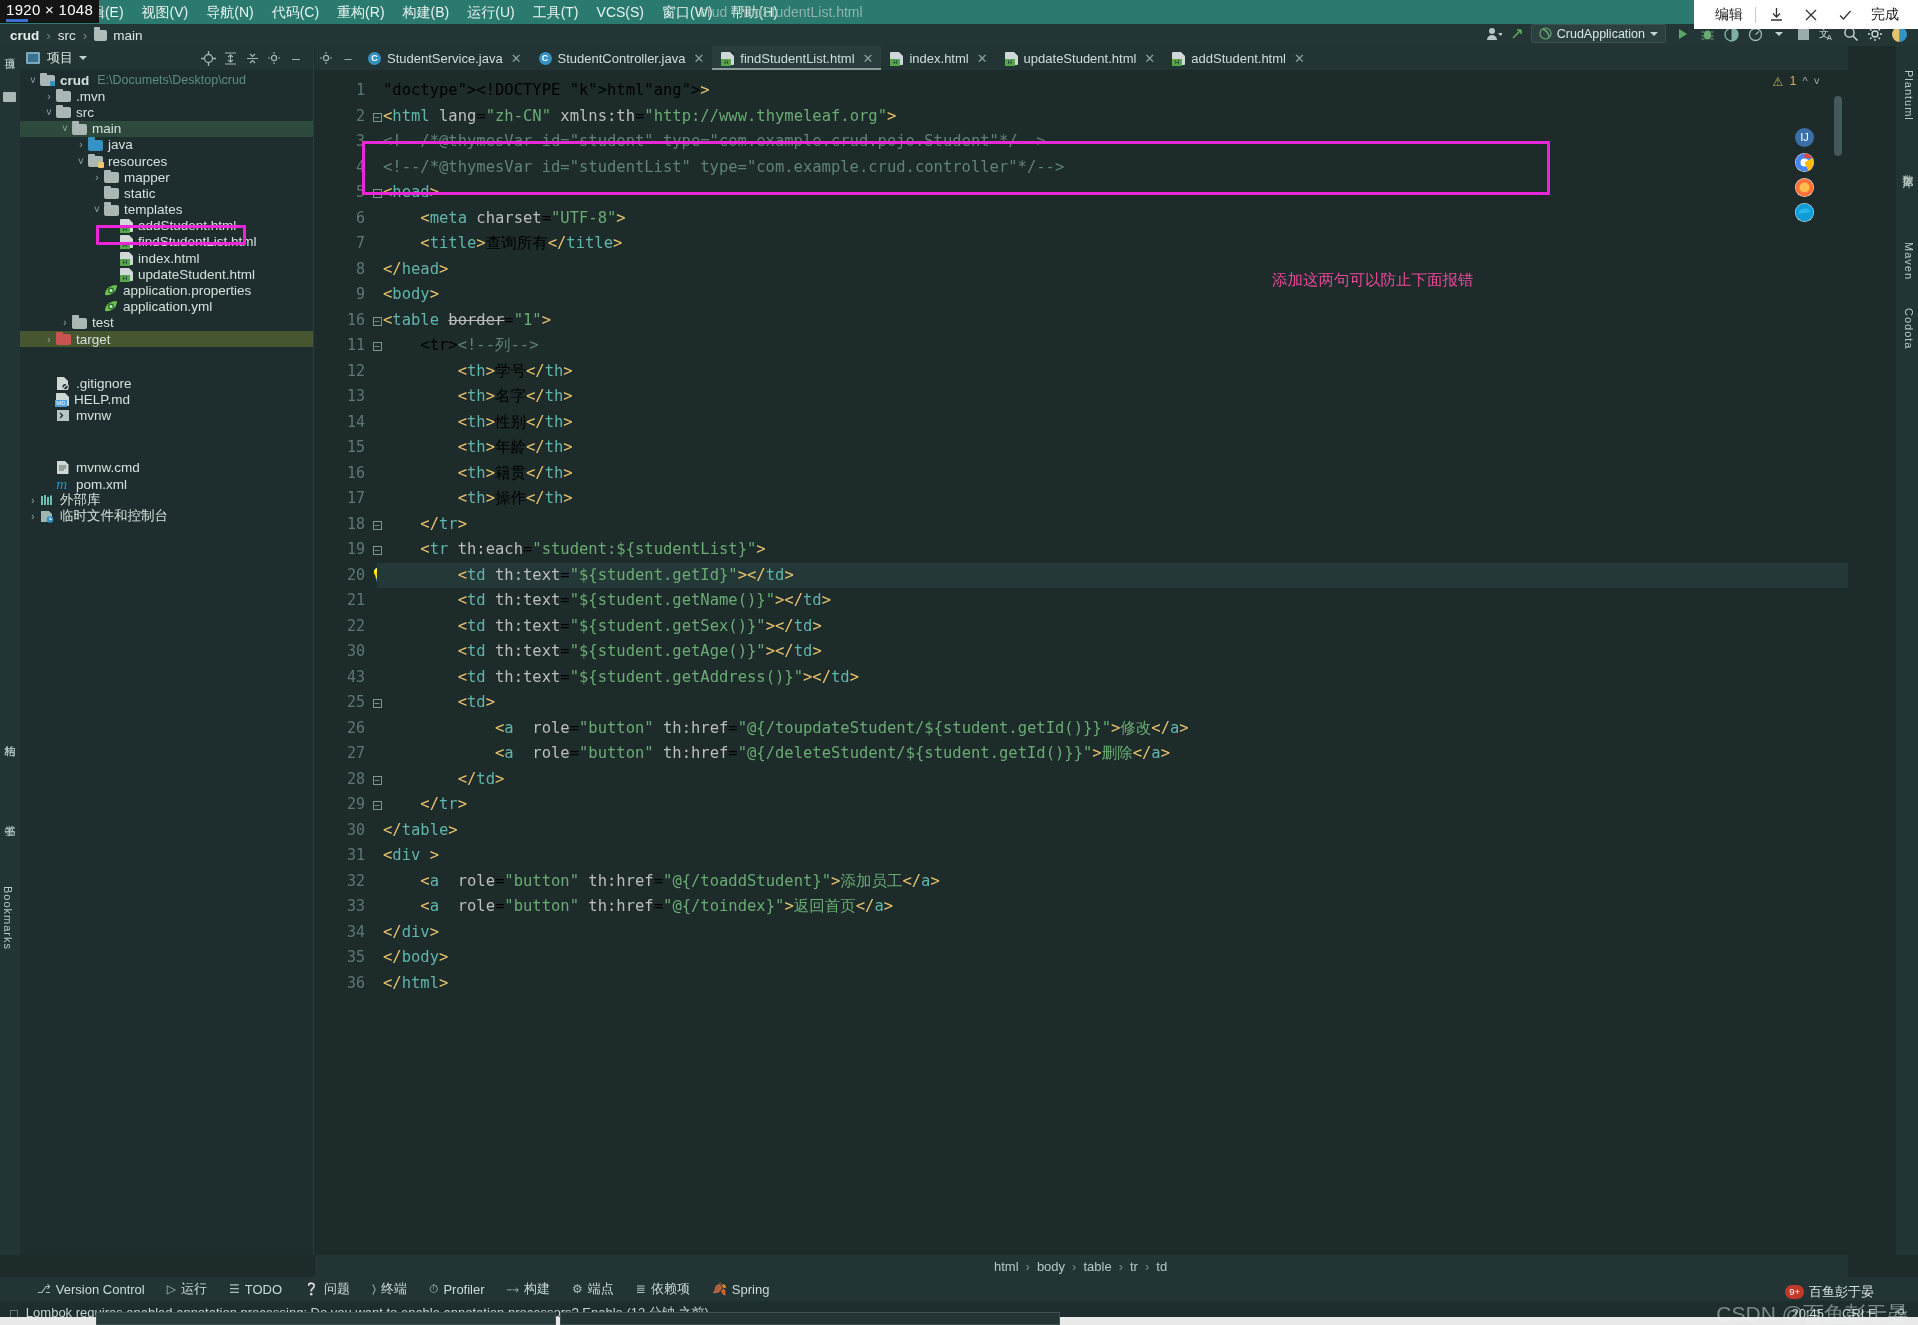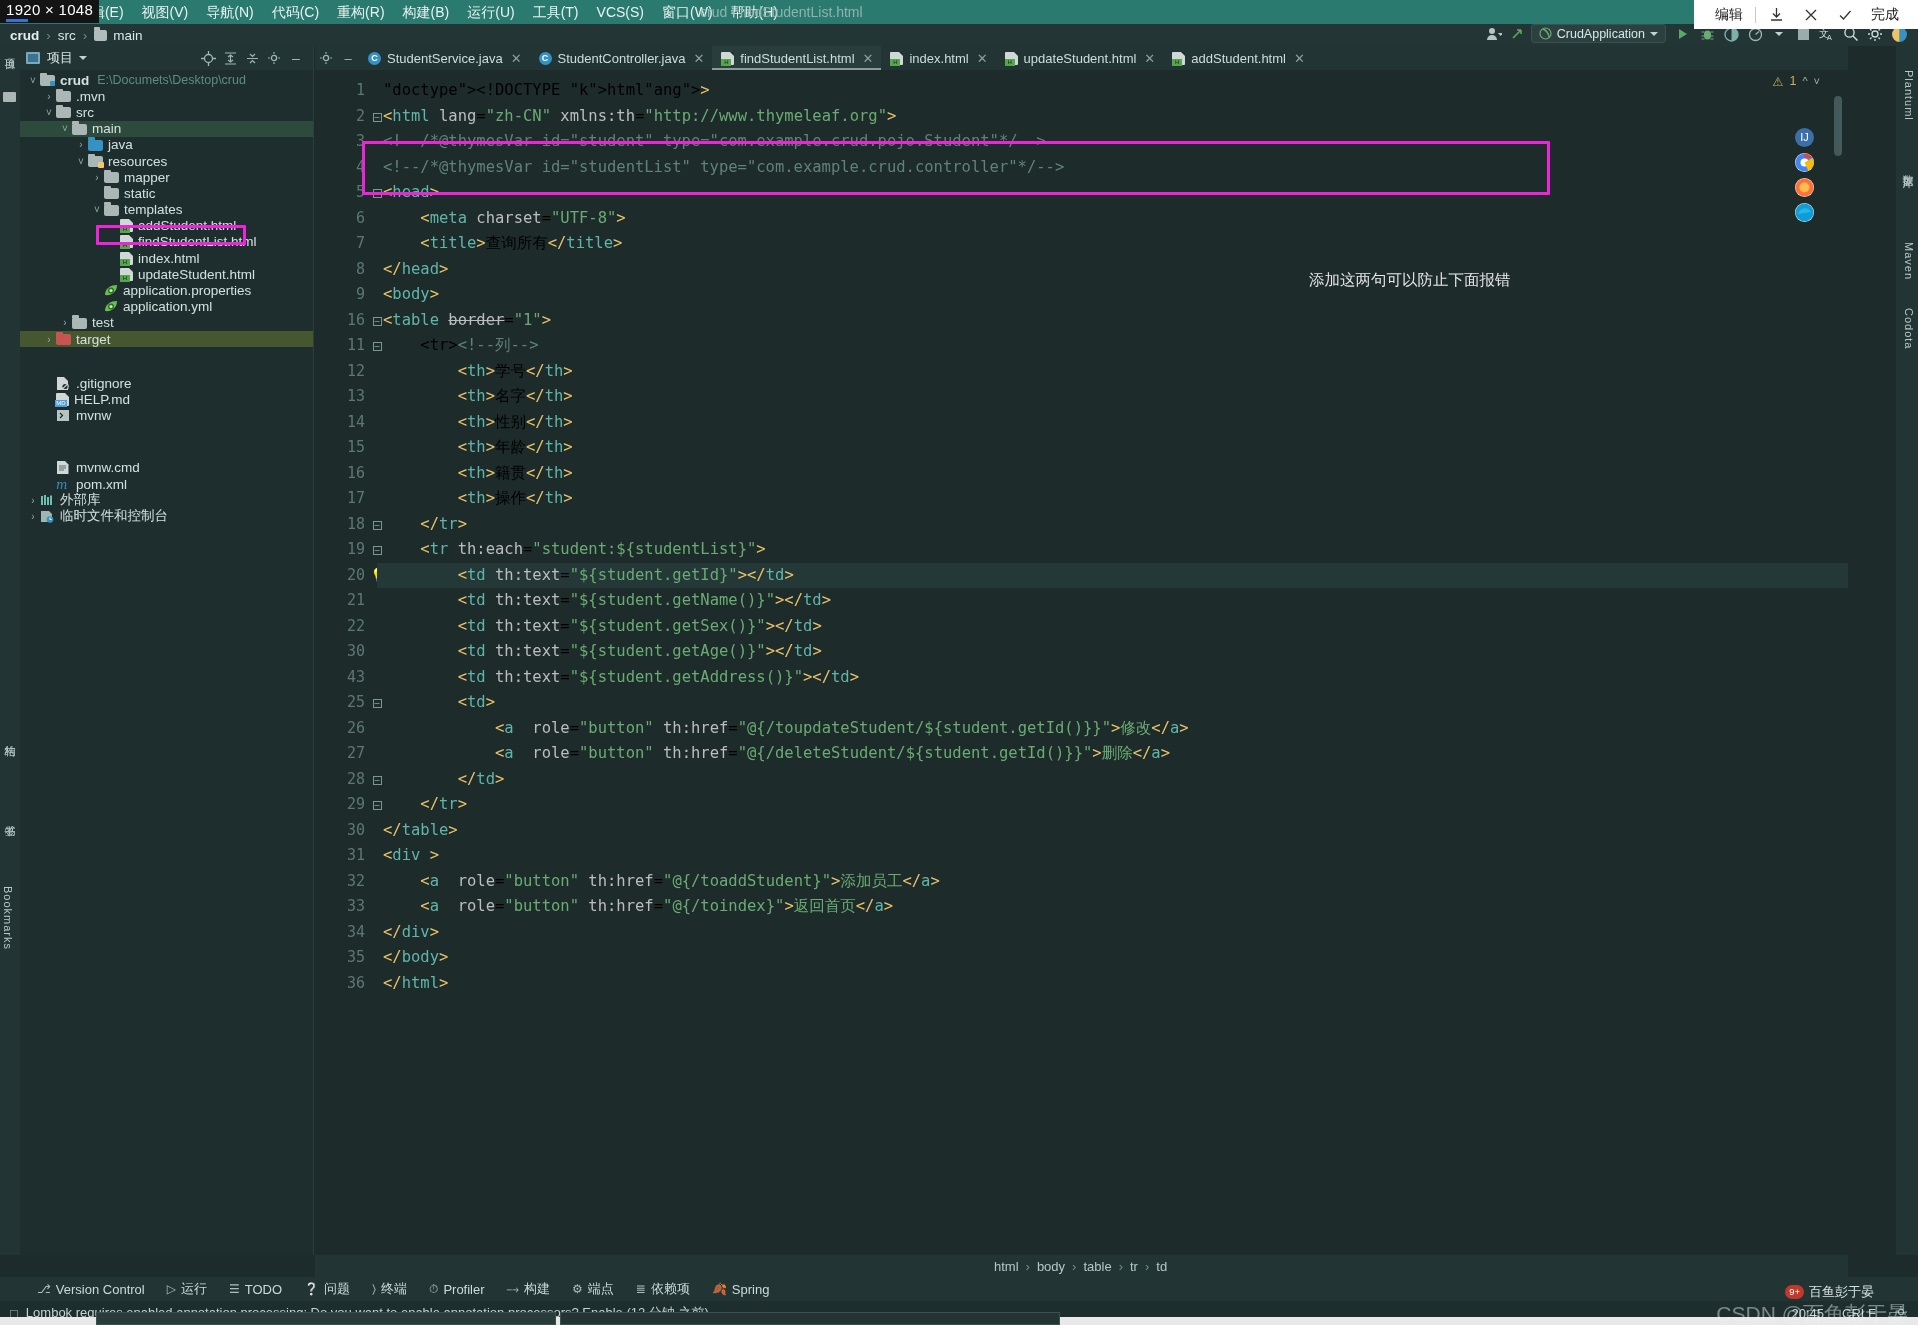--- a/index.html
+++ b/index.html
@@ -196,21 +196,21 @@
   .k { color: #60b5aa; }       
   .ang { color: #e8c36b; }     
   .attr { color: #bdbdbd; }    
   .astr { color: #6aab73; }
   .cmt { color: #5f8278; }
   .strike { text-decoration: line-through; }
   .bulb { color: #f0c24b; font-size: 14px; }
 
   .annot-red {
     position: absolute; left: 957px; top: 200px;
-    color: #e5e5e5; font-size: 15.5px; white-space: nowrap; z-index: 7; margin-left: 37px;
+    color: #ec4899; font-size: 15.5px; white-space: nowrap; z-index: 7;
   }
 
   
   .insp {
     position: absolute; right: 24px; top: 0; width: 88px; height: 22px;
     display: flex; align-items: center; justify-content: flex-end; gap: 6px;
     color: #c9b05c; font-size: 12.5px; padding-right: 4px;
   }
   .insp .car { color: #9fb6b2; font-size: 11px; }
   .minimap-icons {

